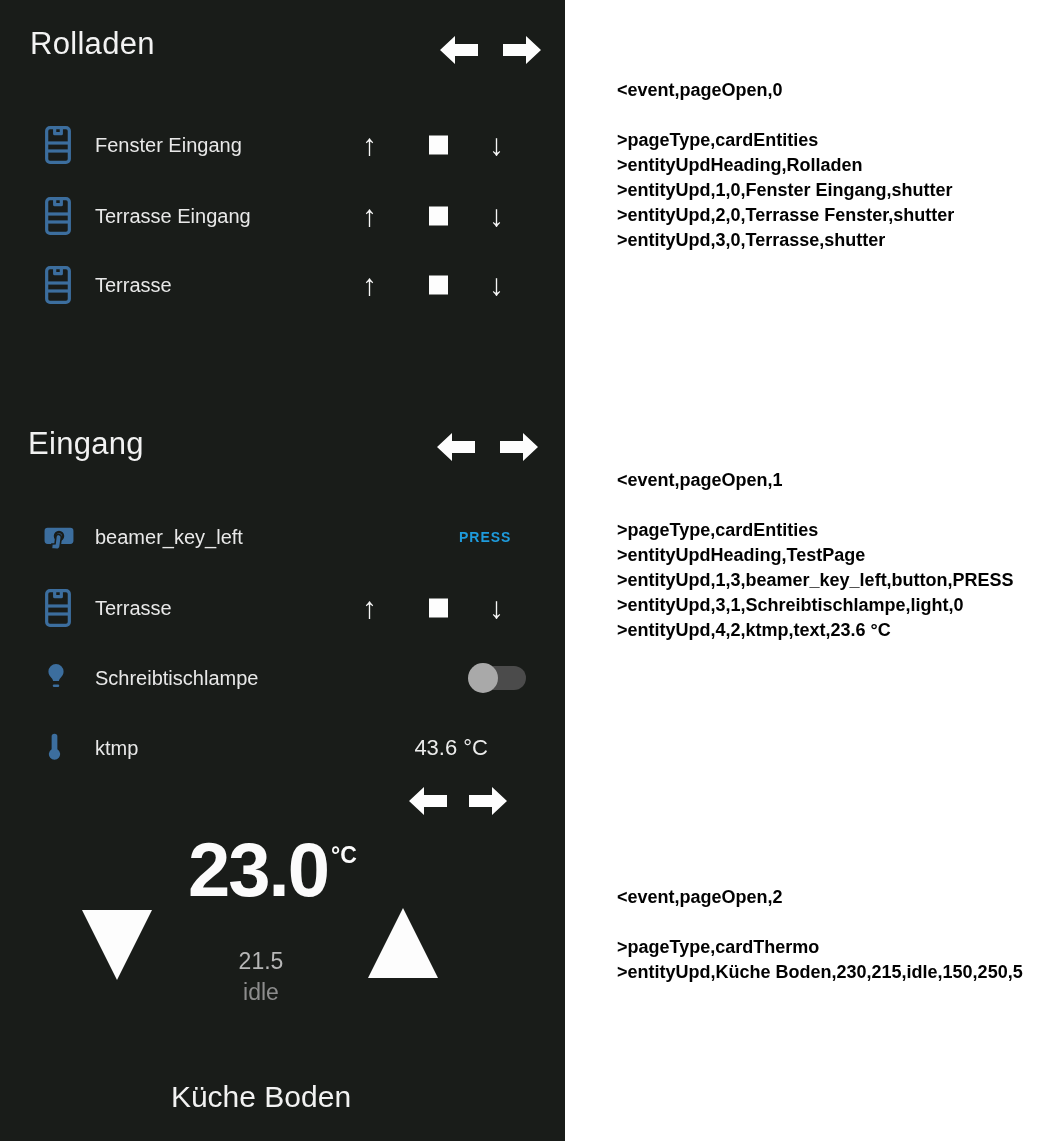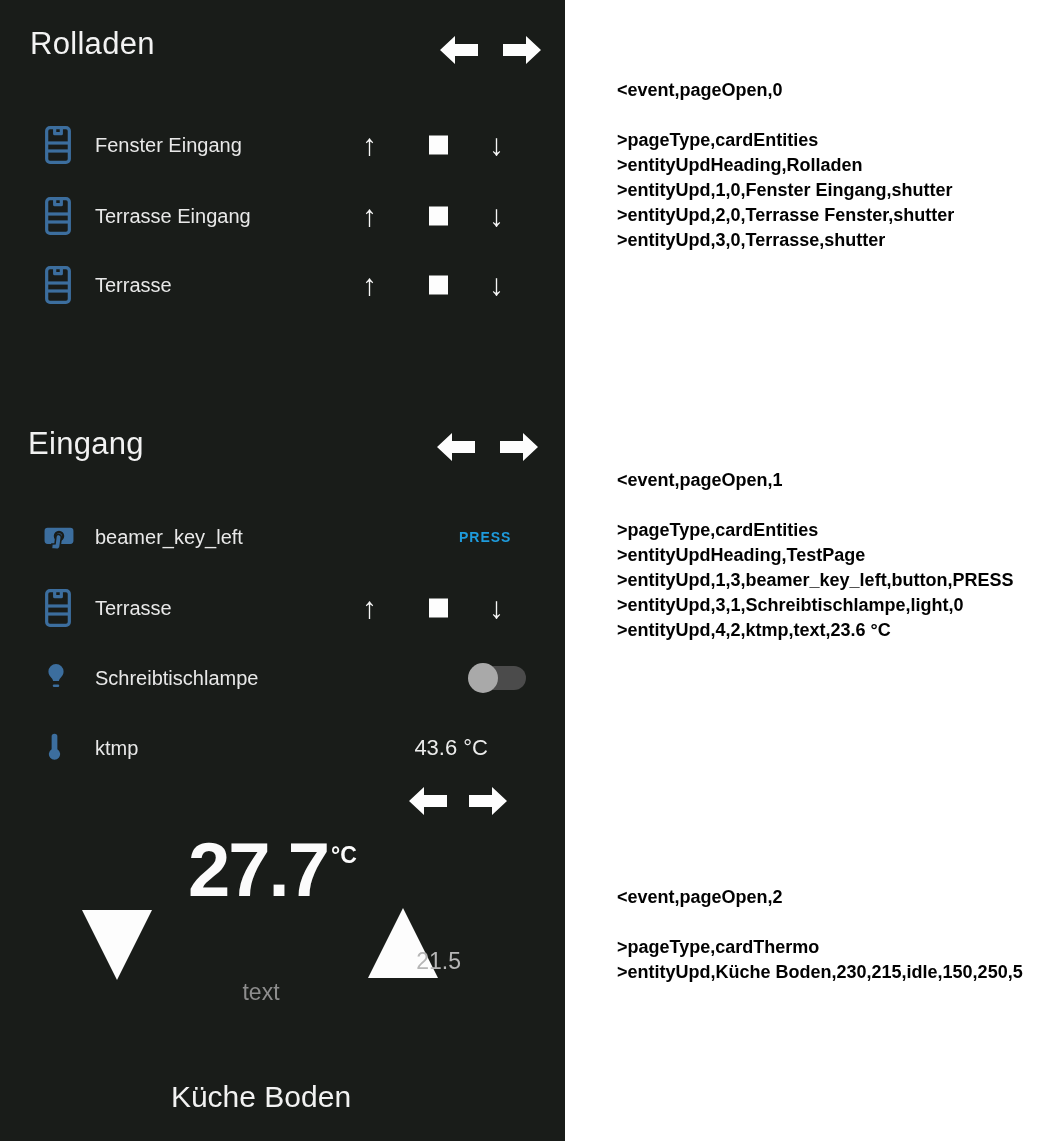--- a/index.html
+++ b/index.html
@@ -29,21 +29,21 @@
   .toggle-track{position:absolute;left:12px;top:3px;width:46px;height:24px;border-radius:12px;background:#4b4b4b;}
   .toggle-knob{position:absolute;left:0;top:0;width:30px;height:30px;border-radius:50%;background:#a9a9a9;}
 
   
   .thermo-number{position:absolute;left:58px;width:400px;top:62px;text-align:center;
     font-size:76px;font-weight:700;color:#fbfbfb;line-height:1;letter-spacing:-2px;}
   .thermo-unit{position:absolute;left:331px;top:72px;font-size:23px;font-weight:700;color:#fbfbfb;}
   .tri{position:absolute;width:0;height:0;display:block;}
   .tri-down{left:82px;top:140px;border-left:35px solid transparent;border-right:35px solid transparent;border-top:70px solid #fdfdfd;}
   .tri-up{left:368px;top:138px;border-left:35px solid transparent;border-right:35px solid transparent;border-bottom:70px solid #fdfdfd;}
-  .thermo-target{position:absolute;left:61px;width:400px;top:178px;text-align:right;font-size:23px;color:#b6b6b6;}
+  .thermo-target{position:absolute;left:61px;width:400px;top:178px;text-align:center;font-size:23px;color:#b6b6b6;}
   .thermo-state{position:absolute;left:61px;width:400px;top:209px;text-align:center;font-size:23px;color:#8d8d8d;}
   .thermo-title{position:absolute;left:61px;width:400px;top:310px;text-align:center;font-size:30px;color:#f2f2f2;}
 
   
   .log-group{position:absolute;left:617px;color:#020202;font-weight:700;font-size:18px;line-height:25px;white-space:nowrap;}
   .log-spacer{height:25px;}
 </style>
 </head>
 <body>
 
@@ -186,28 +186,28 @@
       <svg viewBox="0 0 38 30">
           <use href="#ico-arrow-left"></use>
         </svg>
     </span>
     <span class="nav-btn" style="left:469px;top:16px">
       <svg viewBox="0 0 38 30">
           <use href="#ico-arrow-right"></use>
         </svg>
     </span>
 
-    <div class="thermo-number">27.7</div>
+    <div class="thermo-number">23.0</div>
     <div class="thermo-unit">°C</div>
 
     <span class="tri tri-down"></span>
     <span class="tri tri-up"></span>
 
     <div class="thermo-target">21.5</div>
-    <div class="thermo-state">text</div>
+    <div class="thermo-state">idle</div>
     <div class="thermo-title">Küche Boden</div>
   </section>
 </div>
 
 <div class="log-group" style="top:78px">
   <div class="log-line">&lt;event,pageOpen,0</div>
   <div class="log-spacer"></div>
   <div class="log-line">&gt;pageType,cardEntities</div>
   <div class="log-line">&gt;entityUpdHeading,Rolladen</div>
   <div class="log-line">&gt;entityUpd,1,0,Fenster Eingang,shutter</div>

